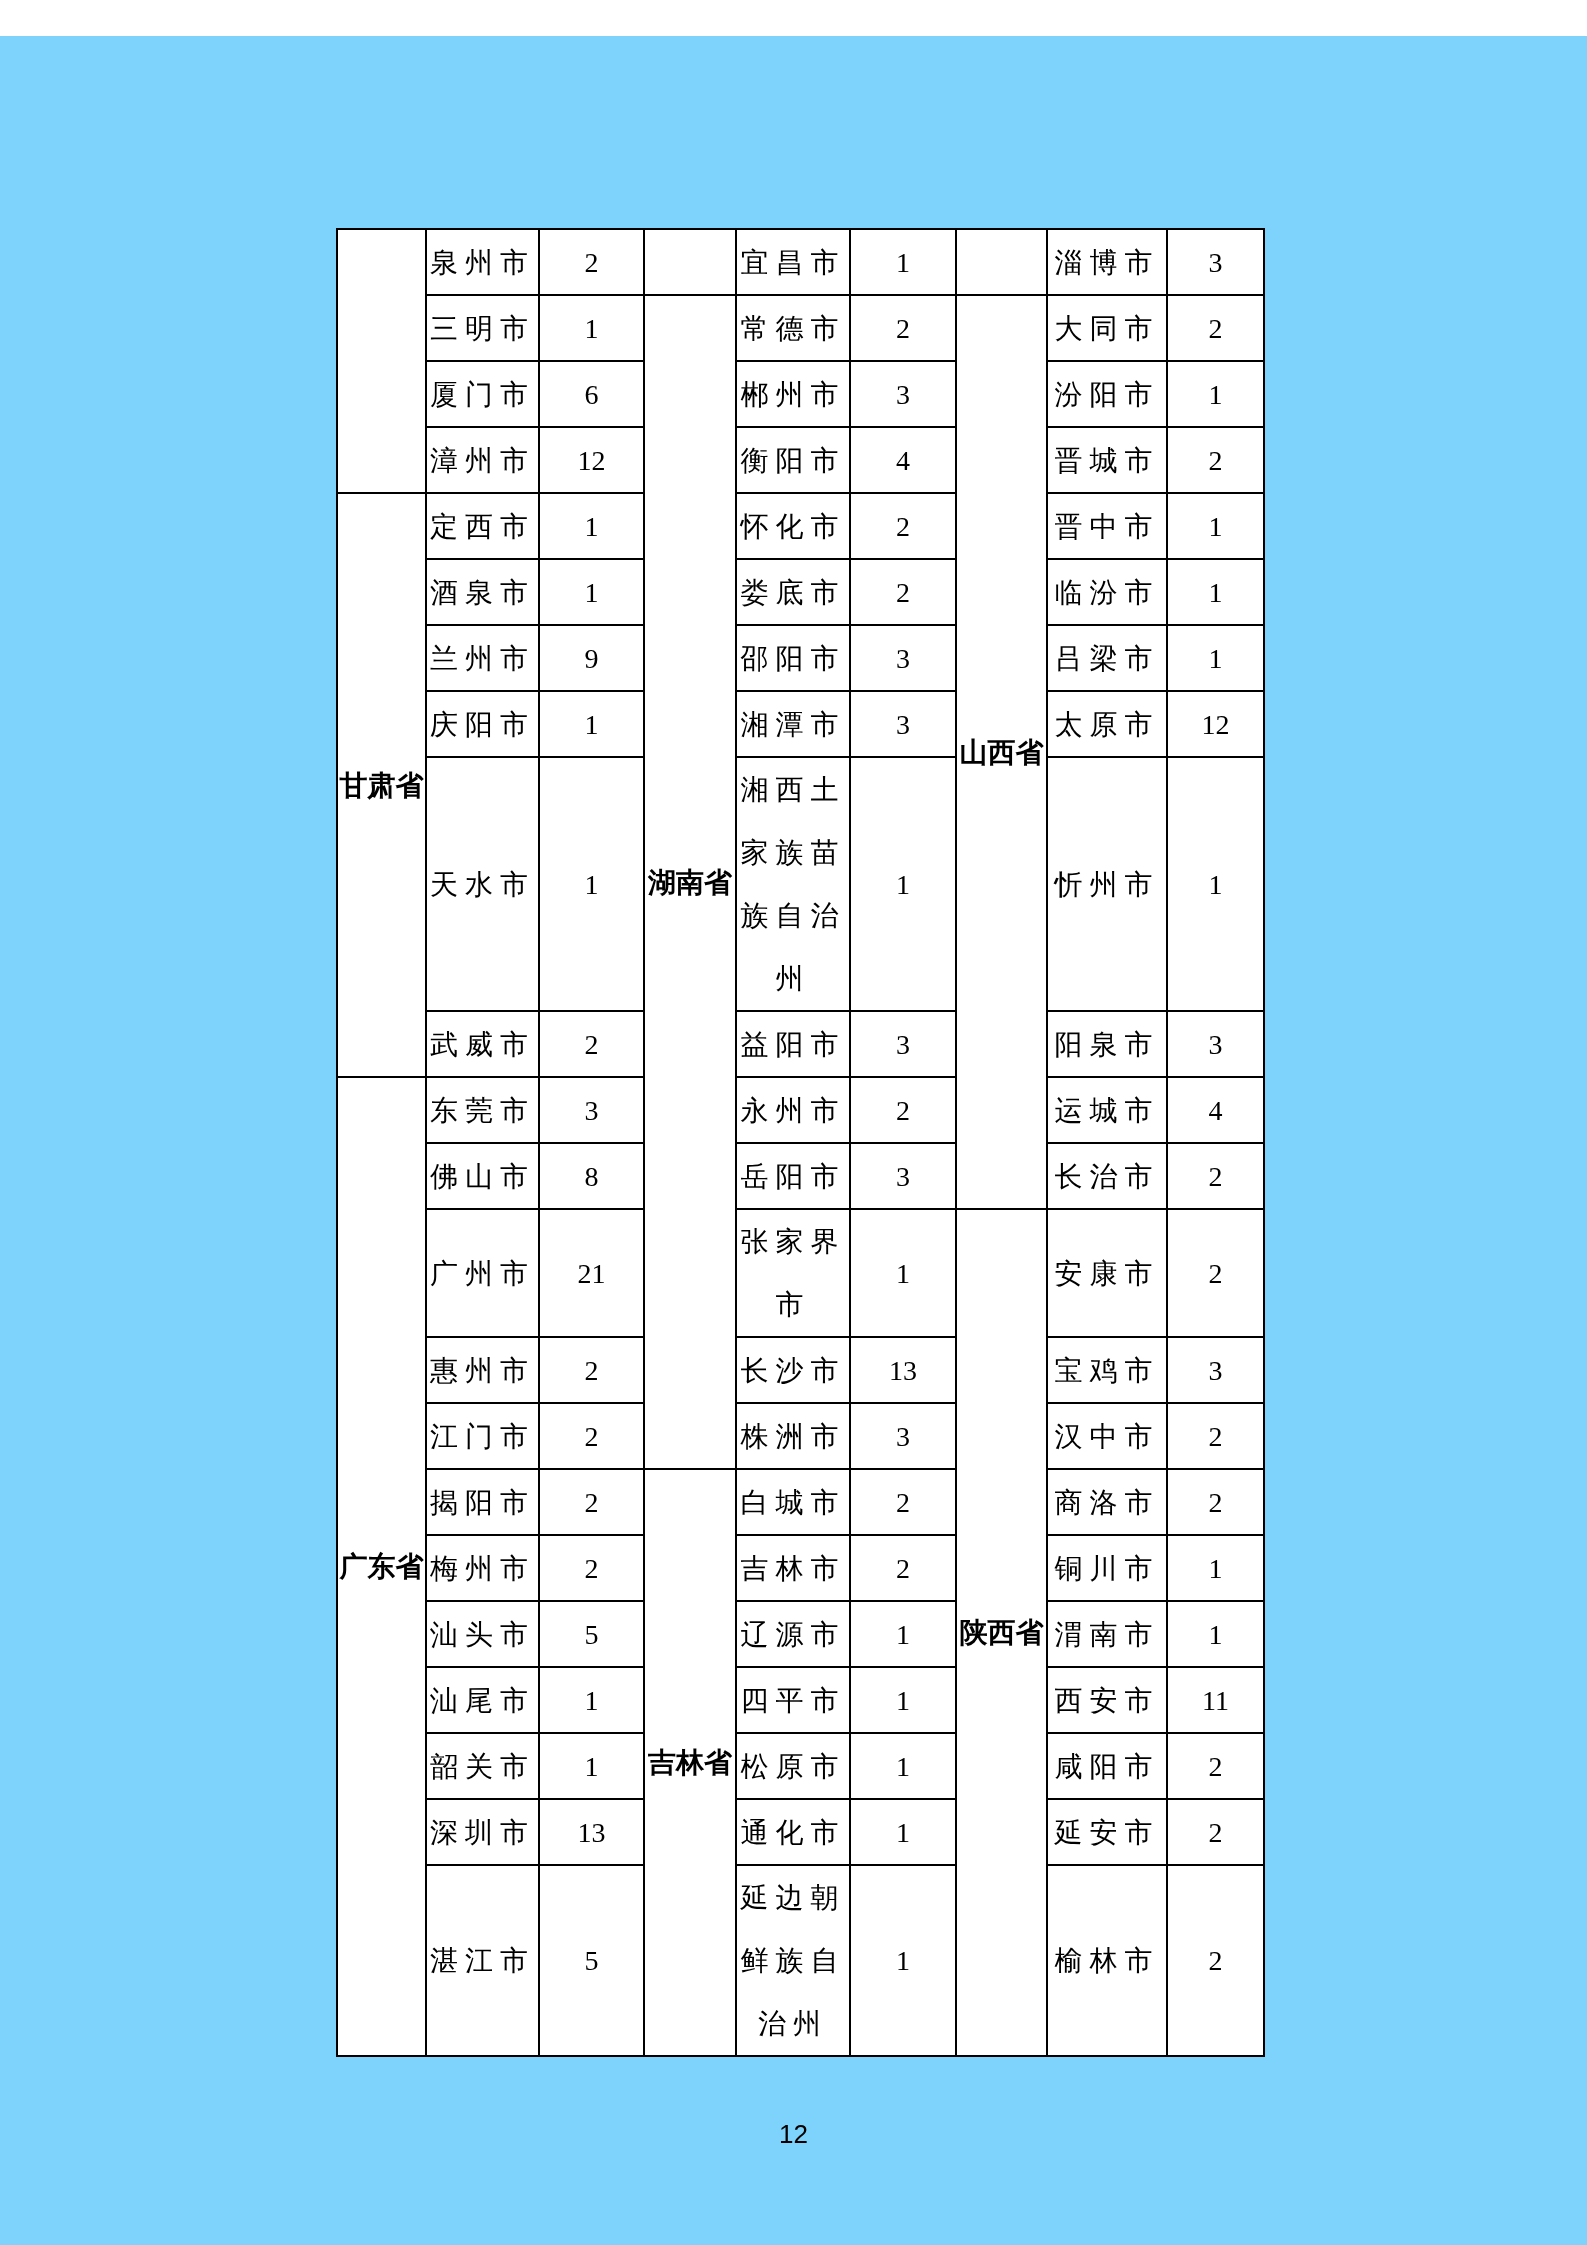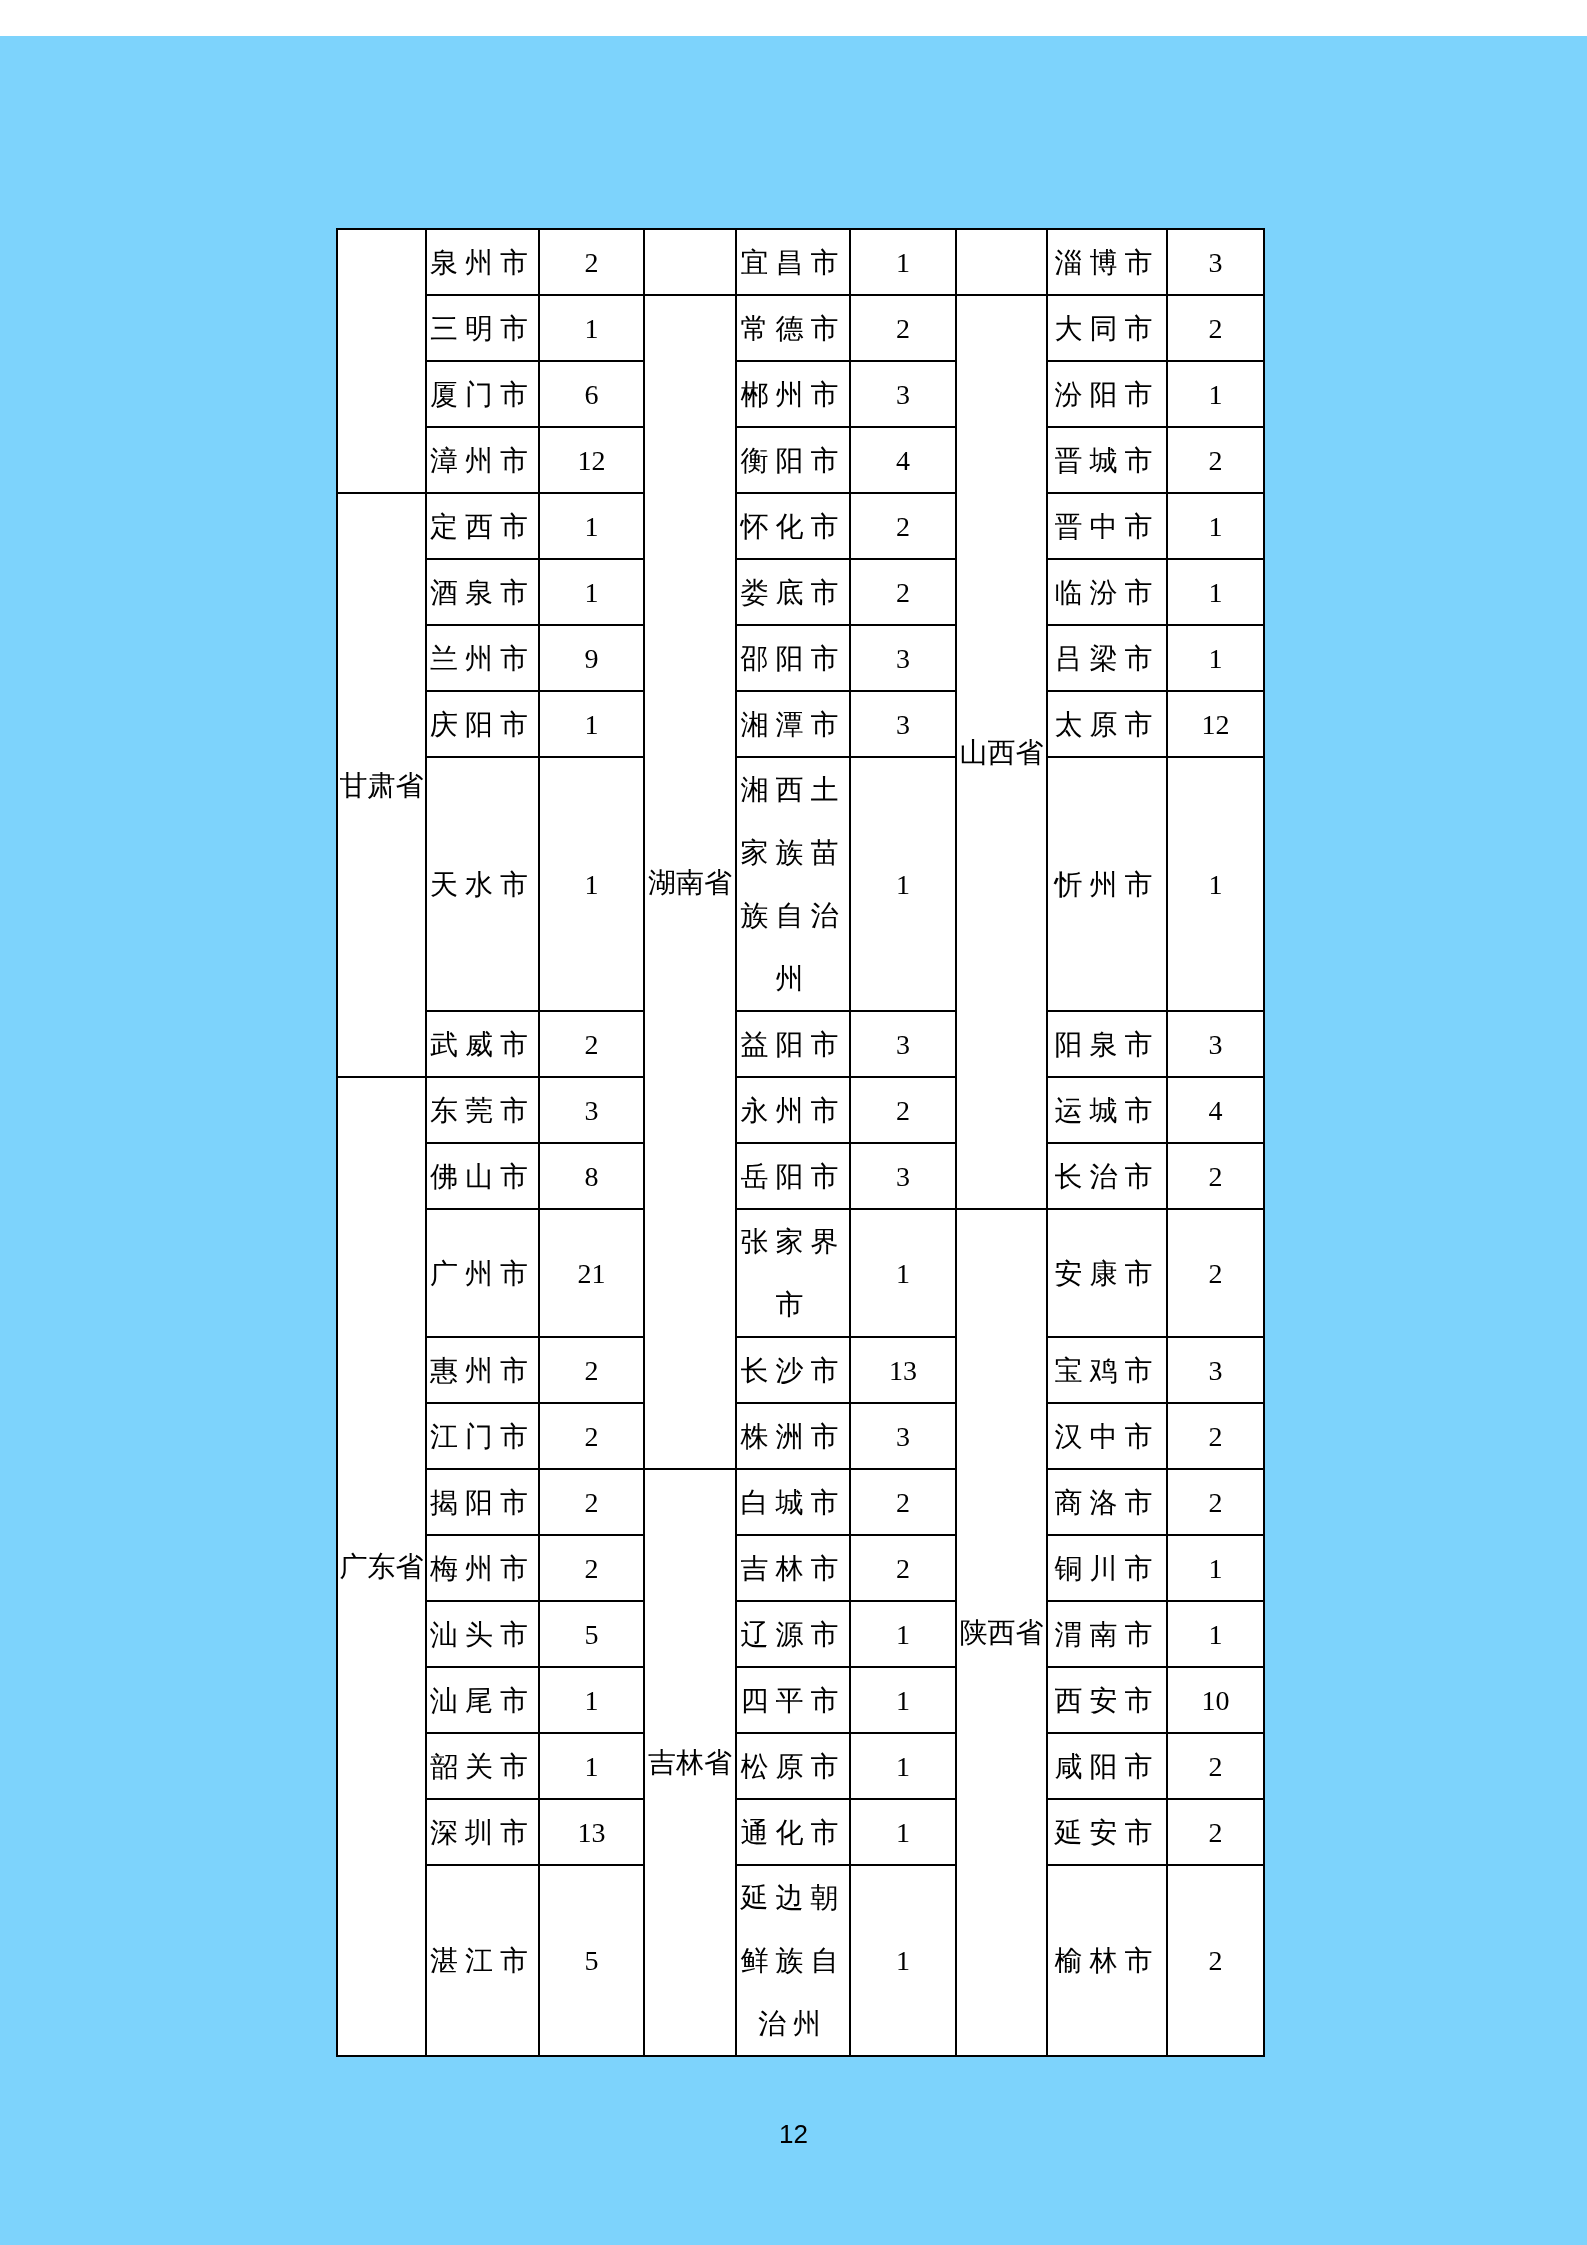--- a/index.html
+++ b/index.html
@@ -20,21 +20,21 @@
     border:2px solid #000;
     padding:0;
     text-align:center;
     vertical-align:middle;
     font-size:28px;
     line-height:63px;
     background:#fff;
   }
   table.region tr{height:66px;}
   th.prov{
-    font-weight:normal;
+    font-weight:bold;
     letter-spacing:0;
     word-break:break-all;
   }
   td.city{
     letter-spacing:0.25em;
     word-break:break-all;
     font-weight:normal;
   }
   td.cnt{
     letter-spacing:0;
@@ -220,21 +220,21 @@
           <td class="cnt">1</td>
           <td class="city">渭南市</td>
           <td class="cnt">1</td>
         </tr>
         <tr>
           <td class="city">汕尾市</td>
           <td class="cnt">1</td>
           <td class="city">四平市</td>
           <td class="cnt">1</td>
           <td class="city">西安市</td>
-          <td class="cnt">10</td>
+          <td class="cnt">11</td>
         </tr>
         <tr>
           <td class="city">韶关市</td>
           <td class="cnt">1</td>
           <td class="city">松原市</td>
           <td class="cnt">1</td>
           <td class="city">咸阳市</td>
           <td class="cnt">2</td>
         </tr>
         <tr>

